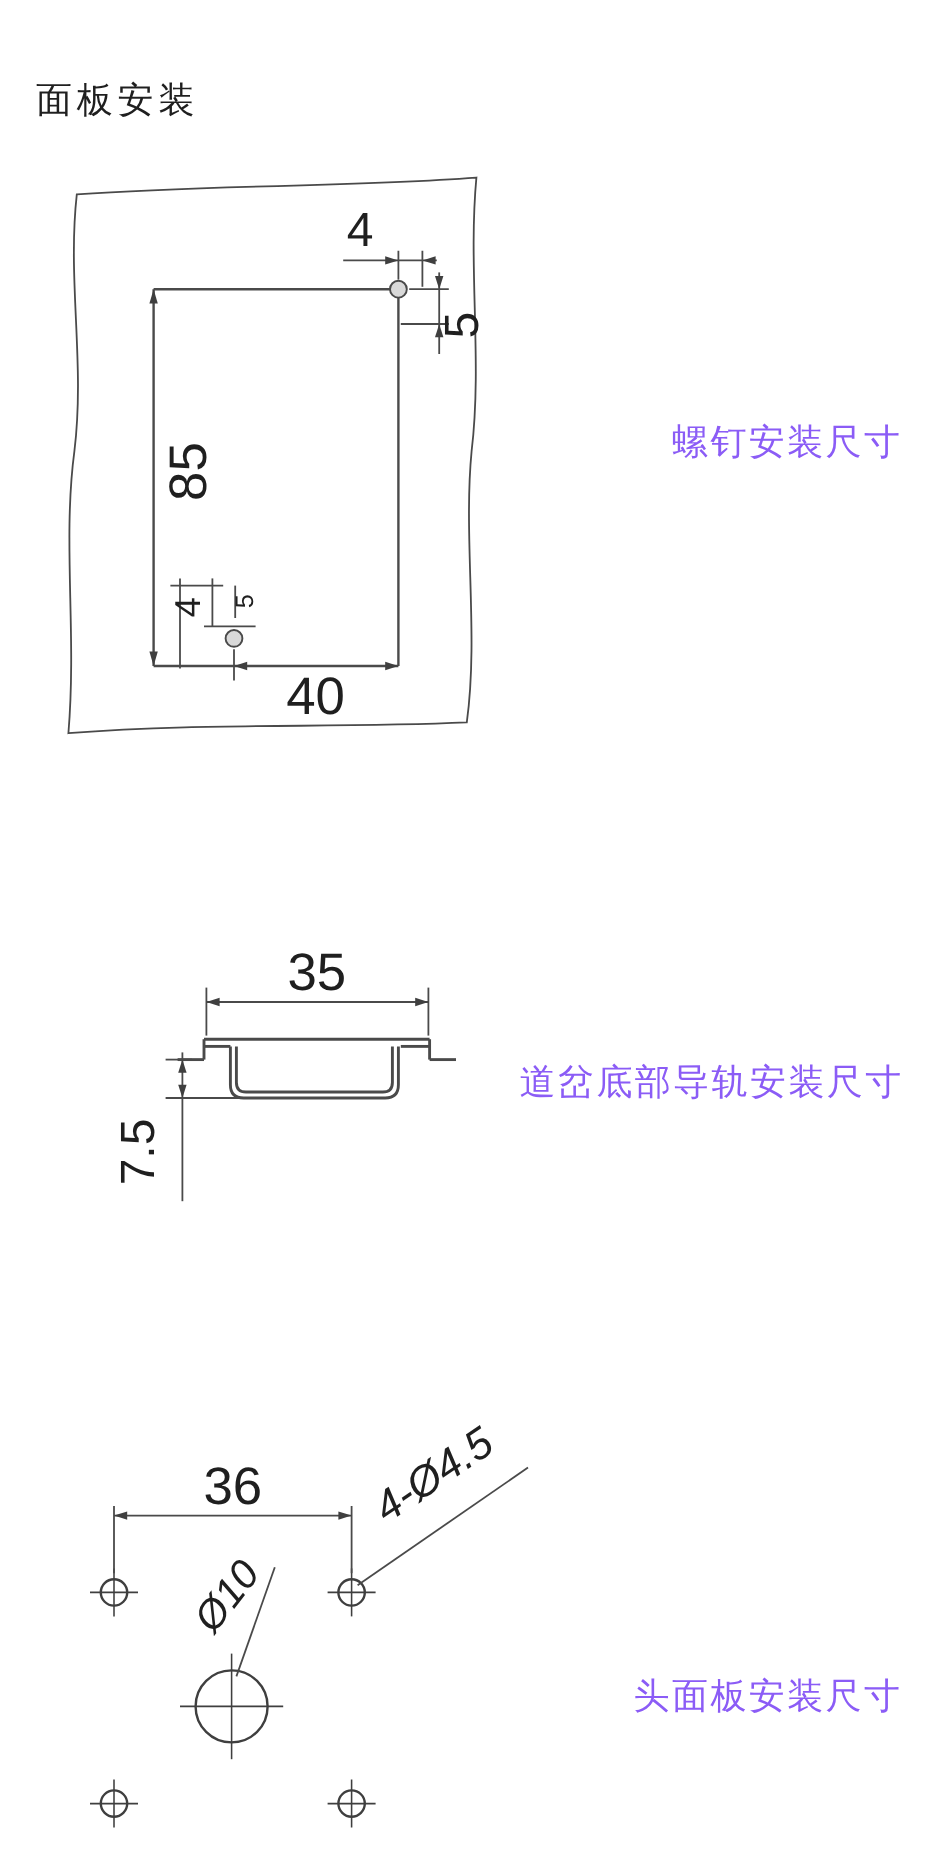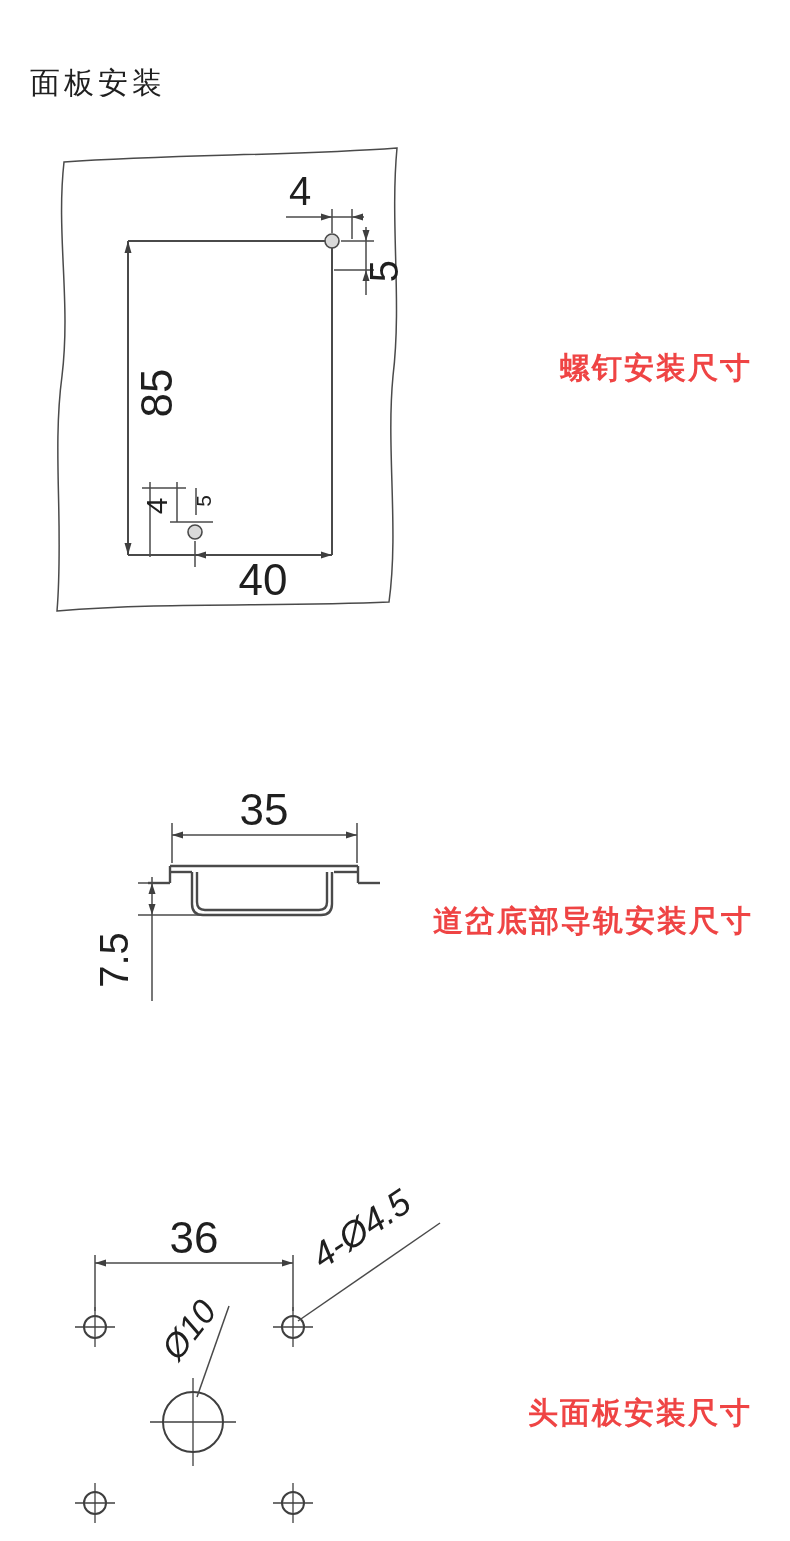--- a/index.html
+++ b/index.html
@@ -10,25 +10,25 @@
     font-family:"Liberation Sans","DejaVu Sans",sans-serif;
     overflow:hidden;
     margin-top:45px;
   }
   .page-title{
     position:absolute;left:30px;top:18px;
     font-size:30px;letter-spacing:4px;font-weight:500;color:#1f1f1f;
   }
   .caption{
     position:absolute;
-    font-size:30px;letter-spacing:2px;color:#ef4444;font-weight:700;
+    font-size:30px;letter-spacing:2px;color:#8b5cf6;font-weight:400;
     white-space:nowrap;
   }
   .caption.screw{left:560px;top:303px;}
-  .caption.rail{left:433px;top:856px;}
+  .caption.rail{left:433px;top:837px;}
   .caption.head{left:528px;top:1348px;}
   svg{position:absolute;left:0;top:0;}
   svg line, svg path{stroke:#4a4a4a;fill:none;}
   svg .thin{stroke-width:1.5;}
   svg .med{stroke-width:2;}
   svg .thick{stroke-width:2.4;}
   svg polygon.arrow{fill:#3f3f3f;stroke:none;}
   svg text{
     fill:#1f1f1f;
     font-family:"Liberation Sans","DejaVu Sans",sans-serif;

